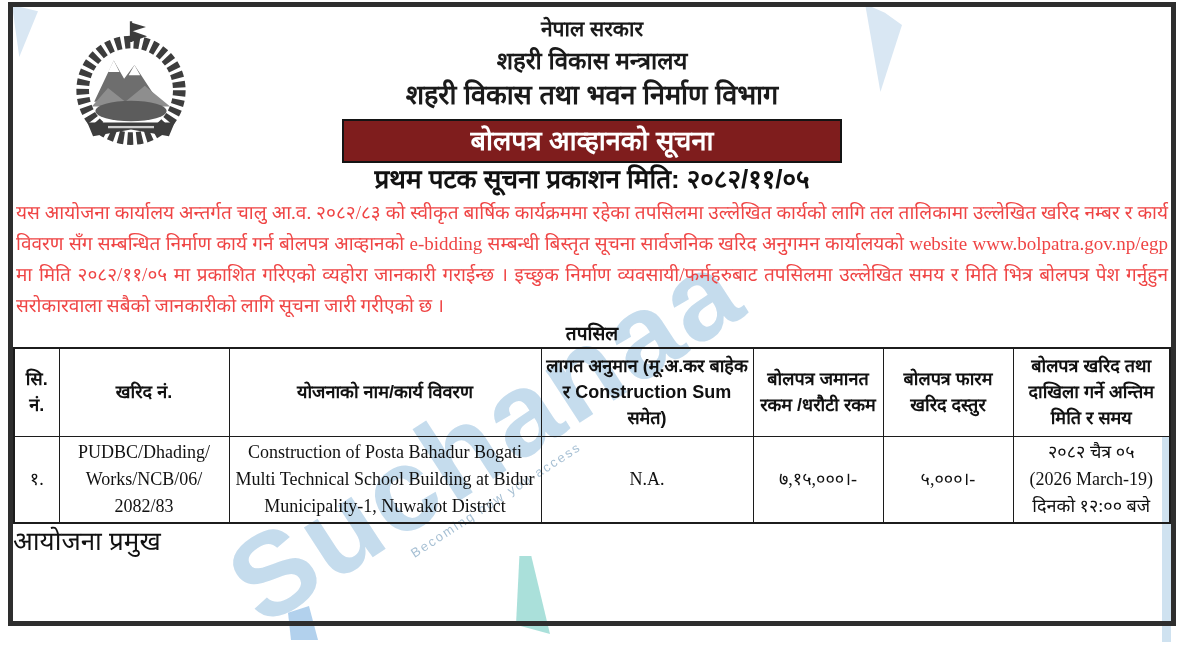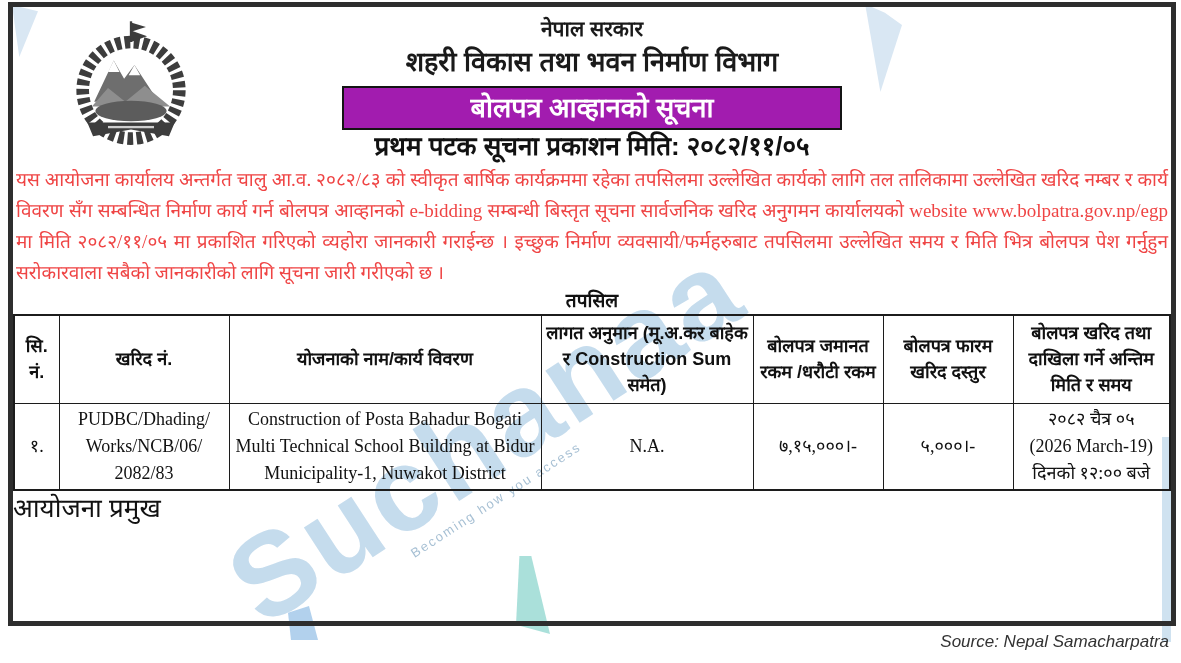--- a/index.html
+++ b/index.html
@@ -33,21 +33,21 @@
 
   .emblem { position:absolute; left:48px; top:12px; width:140px; height:138px; }
 
   .hdr { text-align:center; font-family:"Liberation Sans", sans-serif; font-weight:bold; color:#1a1a1a; }
   .h-gov     { padding-top:7px; font-size:21px; line-height:30px; }
   .h-min     { font-size:24px; line-height:33px; }
   .h-dept    { font-size:27px; line-height:37px; }
   .h-proj    { font-size:31px; line-height:42px; }
   .h-dist    { font-size:21px; line-height:27px; }
 
-  .title-box { width:500px; margin:5px auto 0 auto; background:#a21caf; border:2px solid #141414;
+  .title-box { width:500px; margin:5px auto 0 auto; background:#7f1d1d; border:2px solid #141414;
                color:#ffffff; text-align:center; font-family:"Liberation Sans", sans-serif;
                font-weight:bold; font-size:27px; line-height:40px; }
   .pub-line  { text-align:center; font-family:"Liberation Sans", sans-serif; font-weight:bold;
                font-size:26px; line-height:33px; color:#111; }
 
   .body-para { font-size:19px; line-height:31px; text-align:justify; color:#ef4444;
                padding:1px 3px 0 3px; }
 
   .tapasil { text-align:center; font-weight:bold; font-size:19px; line-height:26px; color:#111;
              font-family:Liberation Serif, serif; }
@@ -93,20 +93,21 @@
       <polygon points="28,72 45,36 54,52 63,40 84,72" fill="#6e6e6e"></polygon>
       <polygon points="45,36 50,46 40,46" fill="#ffffff"></polygon>
       <polygon points="63,40 68,49 58,49" fill="#ffffff"></polygon>
       <polygon points="26,76 40,60 55,72 72,58 94,76" fill="#8e8e8e"></polygon>
       <ellipse cx="60" cy="80" rx="31" ry="9" fill="#5c5c5c"></ellipse>
       <polygon points="22,90 98,90 93,102 60,96 27,102" fill="#3d3d3d"></polygon>
       <rect x="40" y="93" width="40" height="2" fill="#cfcfcf"></rect>
     </svg>
 
     <div class="hdr h-gov">नेपाल सरकार</div>
+    <div class="hdr h-min">शहरी विकास मन्त्रालय</div>
     <div class="hdr h-dept">शहरी विकास तथा भवन निर्माण विभाग</div>
 
     <div class="title-box">बोलपत्र आव्हानको सूचना</div>
     <div class="pub-line">प्रथम पटक सूचना प्रकाशन मिति: २०८२/११/०५</div>
 
     <p class="body-para">यस आयोजना कार्यालय अन्तर्गत चालु आ.व. २०८२/८३ को स्वीकृत बार्षिक कार्यक्रममा रहेका तपसिलमा उल्लेखित कार्यको लागि तल तालिकामा उल्लेखित खरिद नम्बर र कार्य विवरण सँग सम्बन्धित निर्माण कार्य गर्न बोलपत्र आव्हानको e-bidding सम्बन्धी बिस्तृत सूचना सार्वजनिक खरिद अनुगमन कार्यालयको website www.bolpatra.gov.np/egp मा मिति २०८२/११/०५ मा प्रकाशित गरिएको व्यहोरा जानकारी गराईन्छ । इच्छुक निर्माण व्यवसायी/फर्महरुबाट तपसिलमा उल्लेखित समय र मिति भित्र बोलपत्र पेश गर्नुहुन सरोकारवाला सबैको जानकारीको लागि सूचना जारी गरीएको छ ।</p>
 
     <div class="tapasil">तपसिल</div>
 
     <table class="notice">
@@ -144,14 +145,13 @@
 दिनको १२:०० बजे</td>
       </tr>
     </tbody>
       </table>
 
     <div class="signature">आयोजना प्रमुख</div>
   </div>
 
   <div class="frame"></div>
 
-  <div class="source">Source: Nepal Samacharpatra</div>
 </div>
 
 </body></html>

